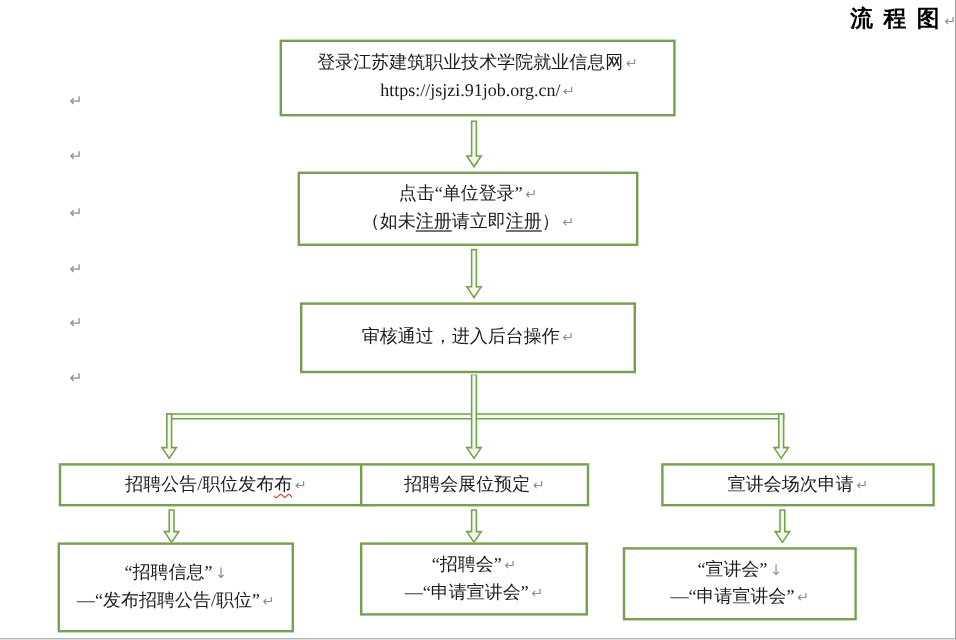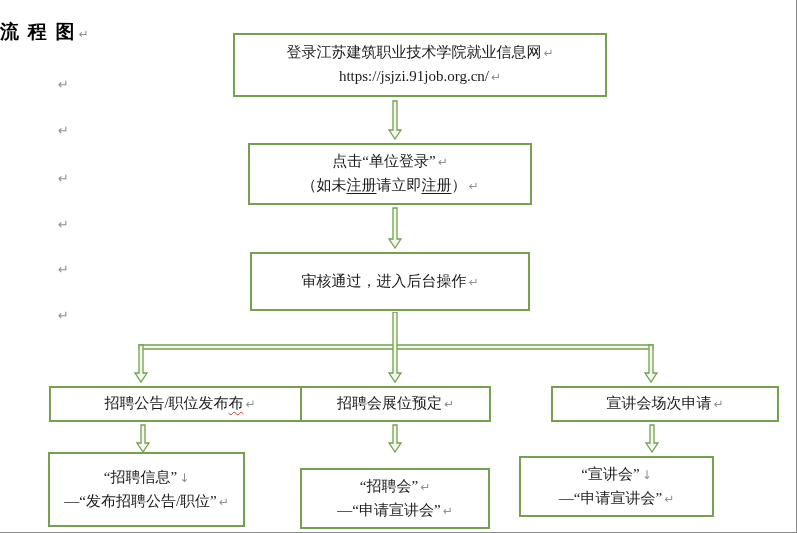--- a/index.html
+++ b/index.html
@@ -2,22 +2,22 @@
 <html><head>
 <meta charset="utf-8">
 <style>
   html,body{margin:0;padding:0;background:#fff;}
   .page{
     position:relative;width:797px;height:533px;background:#fff;overflow:hidden;
     box-sizing:border-box;border-right:1px solid #8a8a8a;border-bottom:1px solid #8a8a8a;
     font-family:"Liberation Serif","DejaVu Serif",serif;color:#1a1a1a;
   }
   .title{
-    position:absolute;top:3px;left:0;width:797px;text-align:left;
-    font-size:19px;font-weight:bold;letter-spacing:2px;color:#000;margin-top:16px;
+    position:absolute;top:3px;left:0;width:797px;text-align:right;
+    font-size:19px;font-weight:bold;letter-spacing:2px;color:#000;
   }
   .fbox{
     position:absolute;box-sizing:border-box;border:2px solid #74A04F;background:#fff;
     display:flex;flex-direction:column;align-items:center;justify-content:center;
     text-align:center;font-size:15px;line-height:23px;white-space:nowrap;
   }
   .mark{
     color:#8F8F8F;font-family:"DejaVu Sans",sans-serif;font-size:12px;
     margin-left:2px;font-weight:normal;letter-spacing:0;
   }
@@ -42,21 +42,21 @@
 
   <div class="title"><span>流 程 图</span><span class="mark">↵</span></div>
 
   <span class="pmark" style="top:77px">↵</span>
   <span class="pmark" style="top:123px">↵</span>
   <span class="pmark" style="top:171px">↵</span>
   <span class="pmark" style="top:217px">↵</span>
   <span class="pmark" style="top:262px">↵</span>
   <span class="pmark" style="top:308px">↵</span>
 
-  <div class="fbox" style="left:233px;top:33px;width:374px;height:64px">
+  <div class="fbox" style="left:233px;top:33px;width:330px;height:64px">
     <div><span>登录江苏建筑职业技术学院就业信息网</span><span class="mark">↵</span></div>
     <div><span>https://jsjzi.91job.org.cn/</span><span class="mark">↵</span></div>
   </div>
 
   <svg class="arrow" style="left:387px;top:100px" width="16" height="40" viewBox="0 0 16 40">
     <path d="M6,1 V30 H2 L8,39 L14,30 H10 V1 Z" fill="#F2F8EC" stroke="#74A04F" stroke-width="1.3"></path>
   </svg>
 
   <div class="fbox" style="left:248px;top:143px;width:284px;height:62px">
     <div><span>点击“单位登录”</span><span class="mark">↵</span></div>
@@ -95,21 +95,21 @@
     <path d="M6,1 V19 H2 L8,28 L14,19 H10 V1 Z" fill="#F2F8EC" stroke="#74A04F" stroke-width="1.3"></path>
   </svg>
   <svg class="arrow" style="left:644px;top:424px" width="16" height="29" viewBox="0 0 16 29">
     <path d="M6,1 V19 H2 L8,28 L14,19 H10 V1 Z" fill="#F2F8EC" stroke="#74A04F" stroke-width="1.3"></path>
   </svg>
 
   <div class="fbox" style="left:48px;top:452px;width:197px;height:75px">
     <div><span>“招聘信息”</span><span class="mark">↓</span></div>
     <div><span>—“发布招聘公告/职位”</span><span class="mark">↵</span></div>
   </div>
-  <div class="fbox" style="left:300px;top:468px;width:190px;height:61px">
+  <div class="fbox" style="left:300px;top:452px;width:190px;height:61px">
     <div><span>“招聘会”</span><span class="mark">↵</span></div>
     <div><span>—“申请宣讲会”</span><span class="mark">↵</span></div>
   </div>
   <div class="fbox" style="left:519px;top:456px;width:195px;height:61px">
     <div><span>“宣讲会”</span><span class="mark">↓</span></div>
     <div><span>—“申请宣讲会”</span><span class="mark">↵</span></div>
   </div>
 
 </div>
 

